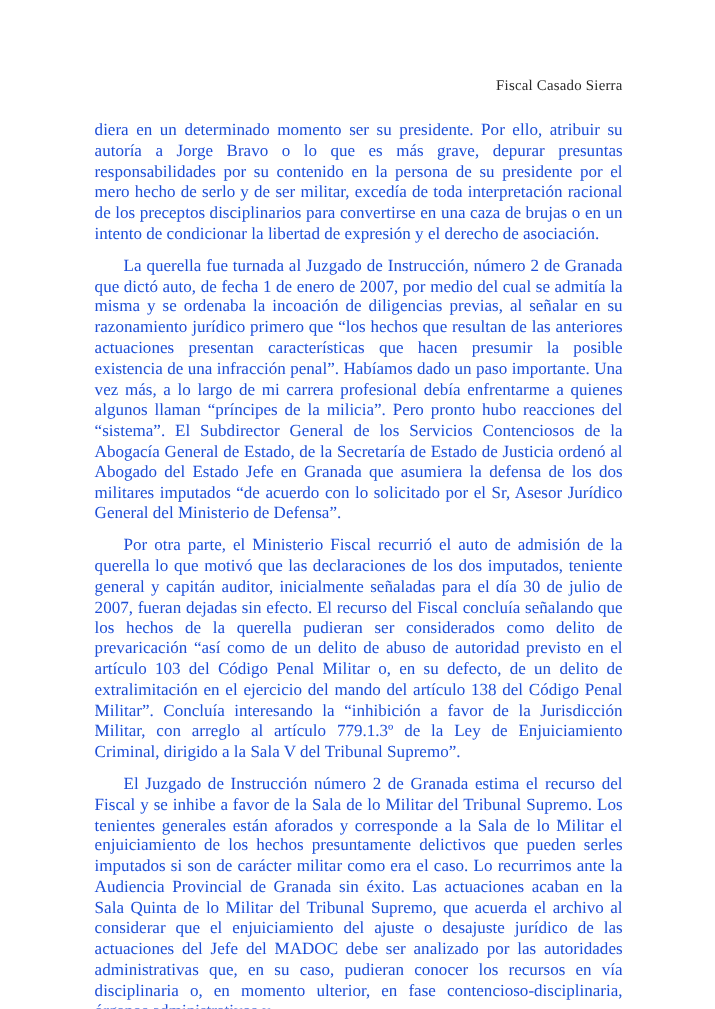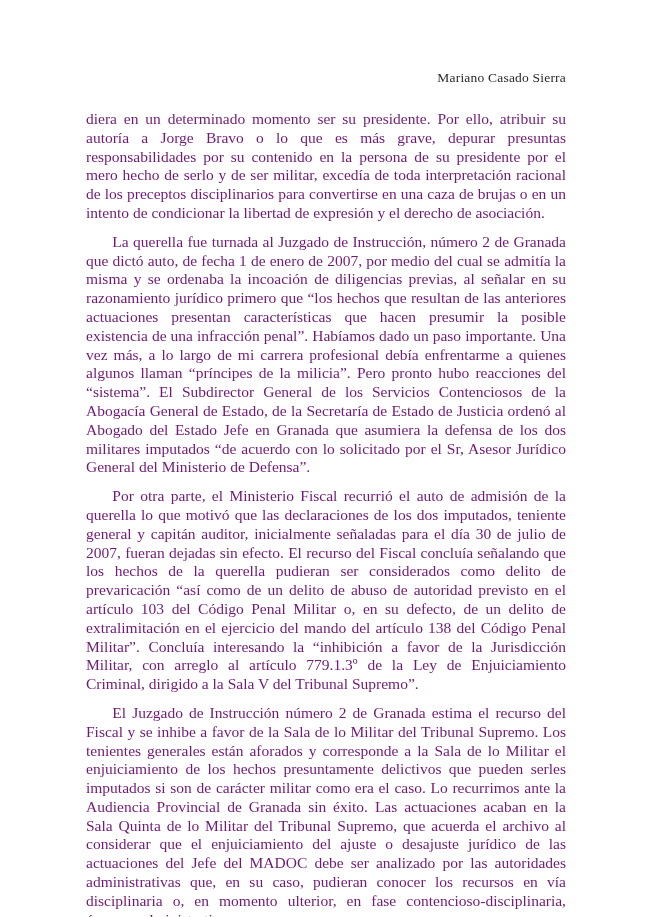--- a/index.html
+++ b/index.html
@@ -27,34 +27,34 @@
     letter-spacing: 0.2px;
     color: #2a2a2a;
     margin: 0 0 24px 0;
   }
   .body-text p.para {
     margin: 0 0 10px 0;
     font-size: 15.5px;
     line-height: 18.8px;
     text-align: justify;
     text-indent: 1.7em;
-    color: #701a75;
+    color: #1d4ed8;
   }
   .body-text p.para.no-indent {
     text-indent: 0;
   }
   .it {
   }
 </style>
 </head>
 <body>
 
 <div class="page">
 
-  <div class="running-header">Mariano Casado Sierra</div>
+  <div class="running-header">Fiscal Casado Sierra</div>
 
   <div class="body-text">
 
     <p class="para no-indent"><span>diera en un determinado momento ser su presidente. Por ello, atribuir su autoría a Jorge Bravo o lo que es más grave, depurar presuntas responsabilidades por su contenido en la persona de su presidente por el mero hecho de serlo y de ser militar, excedía de toda interpretación racional de los preceptos disciplinarios para convertirse en una caza de brujas o en un intento de condicionar la libertad de expresión y el derecho de asociación.</span></p>
 
     <p class="para"><span>La querella fue turnada al Juzgado de Instrucción, número 2 de Granada que dictó auto, de fecha 1 de enero de 2007, por medio del cual se admitía la misma y se ordenaba la incoación de diligencias previas, al señalar en su razonamiento jurídico primero que “</span><span class="it">los hechos que resultan de las anteriores actuaciones presentan características que hacen presumir la posible existencia de una infracción penal</span><span>”. Habíamos dado un paso importante. Una vez más, a lo largo de mi carrera profesional debía enfrentarme a quienes algunos llaman “príncipes de la milicia”. Pero pronto hubo reacciones del “sistema”. El Subdirector General de los Servicios Contenciosos de la Abogacía General de Estado, de la Secretaría de Estado de Justicia ordenó al Abogado del Estado Jefe en Granada que asumiera la defensa de los dos militares imputados “de acuerdo con lo solicitado por el Sr, Asesor Jurídico General del Ministerio de Defensa”.</span></p>
 
     <p class="para"><span>Por otra parte, el Ministerio Fiscal recurrió el auto de admisión de la querella lo que motivó que las declaraciones de los dos imputados, teniente general y capitán auditor, inicialmente señaladas para el día 30 de julio de 2007, fueran dejadas sin efecto. El recurso del Fiscal concluía señalando que los hechos de la querella pudieran ser considerados como delito de prevaricación “</span><span class="it">así como de un delito de abuso de autoridad previsto en el artículo 103 del Código Penal Militar o, en su defecto, de un delito de extralimitación en el ejercicio del mando del artículo 138 del Código Penal Militar</span><span>”. Concluía interesando la “</span><span class="it">inhibición a favor de la Jurisdicción Militar, con arreglo al artículo 779.1.3º de la Ley de Enjuiciamiento Criminal, dirigido a la Sala V del Tribunal Supremo</span><span>”.</span></p>
 
     <p class="para"><span>El Juzgado de Instrucción número 2 de Granada estima el recurso del Fiscal y se inhibe a favor de la Sala de lo Militar del Tribunal Supremo. Los tenientes generales están aforados y corresponde a la Sala de lo Militar el enjuiciamiento de los hechos presuntamente delictivos que pueden serles imputados si son de carácter militar como era el caso. Lo recurrimos ante la Audiencia Provincial de Granada sin éxito. Las actuaciones acaban en la Sala Quinta de lo Militar del Tribunal Supremo, que acuerda el archivo al considerar que el enjuiciamiento del ajuste o desajuste jurídico de las actuaciones del Jefe del MADOC debe ser analizado por las autoridades administrativas que, en su caso, pudieran conocer los recursos en vía disciplinaria o, en momento ulterior, en fase contencioso-disciplinaria, órganos administrativos y</span></p>

